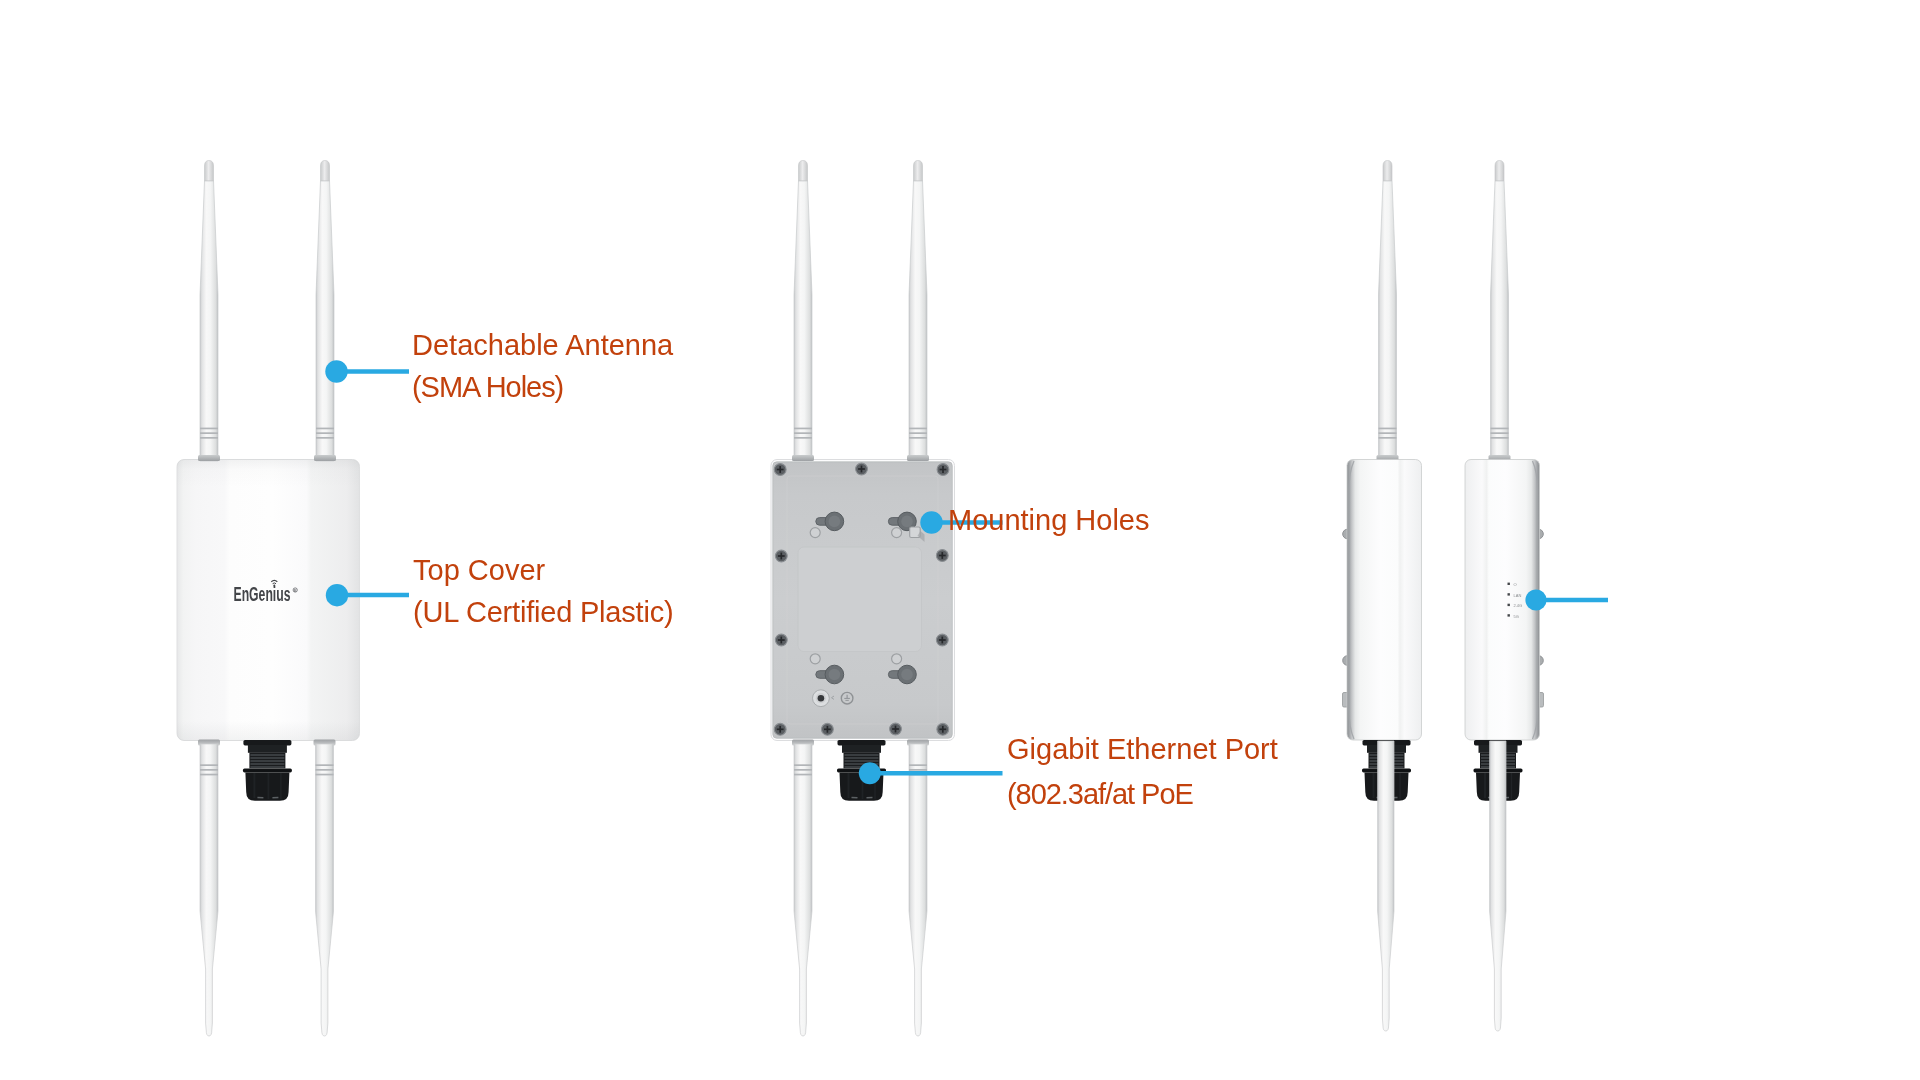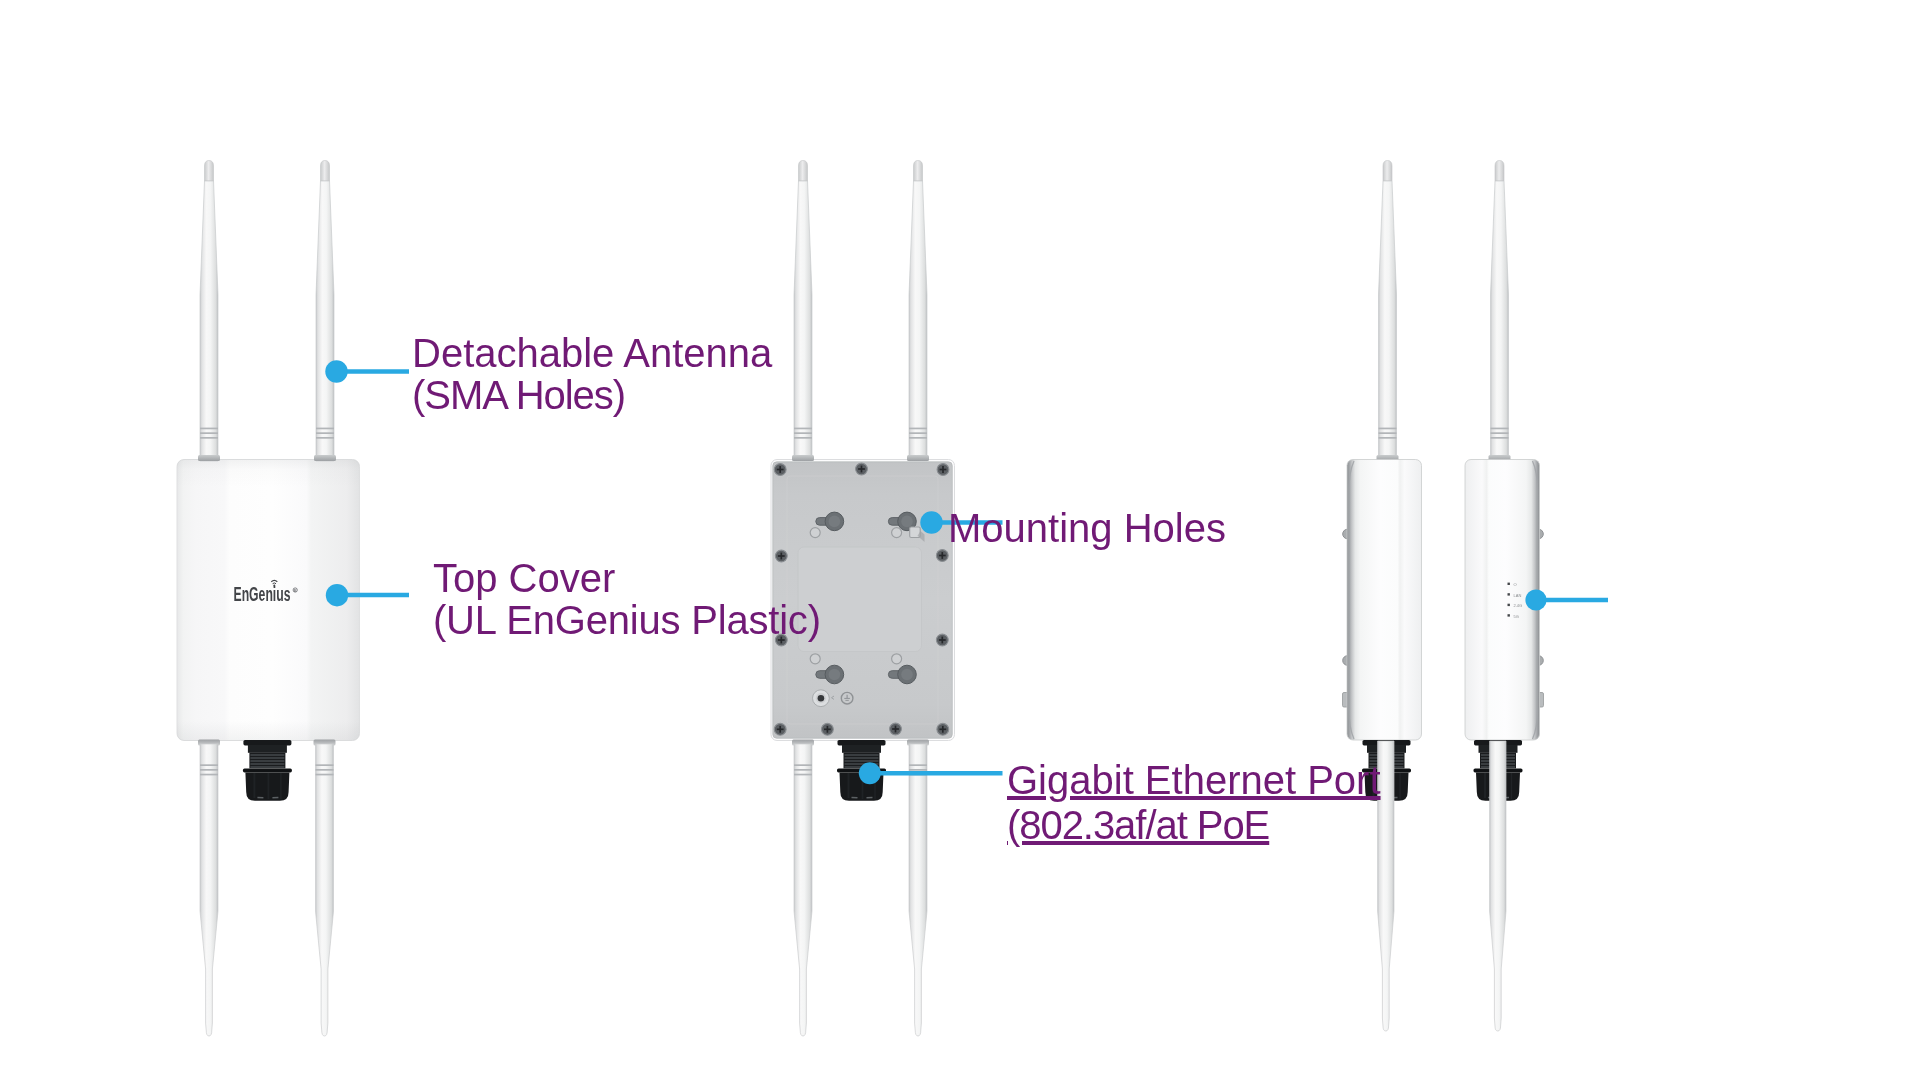--- a/index.html
+++ b/index.html
@@ -1,17 +1,17 @@
 <!DOCTYPE html>
 <html><head>
 <meta charset="utf-8">
 <style>
   html,body{margin:0;padding:0;background:#ffffff;width:1920px;height:1080px;overflow:hidden;}
   body{font-family:"Liberation Sans", sans-serif;}
-  .lbl{position:absolute;font-size:40px;line-height:42px;color:#701a75;white-space:nowrap;margin-top:8px;}
+  .lbl{position:absolute;font-size:29px;line-height:42px;color:#c2410c;white-space:nowrap;}
   #stage{position:relative;width:1920px;height:1080px;}
   svg{position:absolute;left:0;top:0;}
 </style>
 </head>
 <body>
 <div id="stage">
 <svg width="1920" height="1080" viewBox="0 0 1920 1080">
 <defs>
   <linearGradient id="antG" x1="0" y1="0" x2="1" y2="0">
     <stop offset="0" stop-color="#c3c5c7"></stop>
@@ -233,16 +233,16 @@
 </g>
 <g fill="#29a9e2">
   <circle cx="336.5" cy="371.5" r="11.2"></circle>
   <circle cx="337" cy="595.2" r="11.2"></circle>
   <circle cx="931.5" cy="522.5" r="11.2"></circle>
   <circle cx="869.8" cy="773.3" r="11"></circle>
   <circle cx="1536" cy="600" r="10.6"></circle>
 </g>
 </svg>
 <div class="lbl" style="left:412px;top:323.5px;">Detachable Antenna<br><span style="letter-spacing:-1.05px;">(SMA Holes)</span></div>
-<div class="lbl" style="left:433px;top:549px;">Top Cover<br><span style="letter-spacing:-0.2px;">(UL EnGenius Plastic)</span></div>
+<div class="lbl" style="left:413px;top:549px;">Top Cover<br><span style="letter-spacing:-0.2px;">(UL Certified Plastic)</span></div>
 <div class="lbl" style="left:948px;top:498.7px;">Mounting Holes</div>
-<div class="lbl" style="left:1007px;top:750px;line-height:44.5px;text-decoration:underline;">Gigabit Ethernet Port<br><span style="letter-spacing:-1.05px;">(802.3af/at PoE</span></div>
+<div class="lbl" style="left:1007px;top:727px;line-height:44.5px;">Gigabit Ethernet Port<br><span style="letter-spacing:-1.05px;">(802.3af/at PoE</span></div>
 </div>
 
 </body></html>

